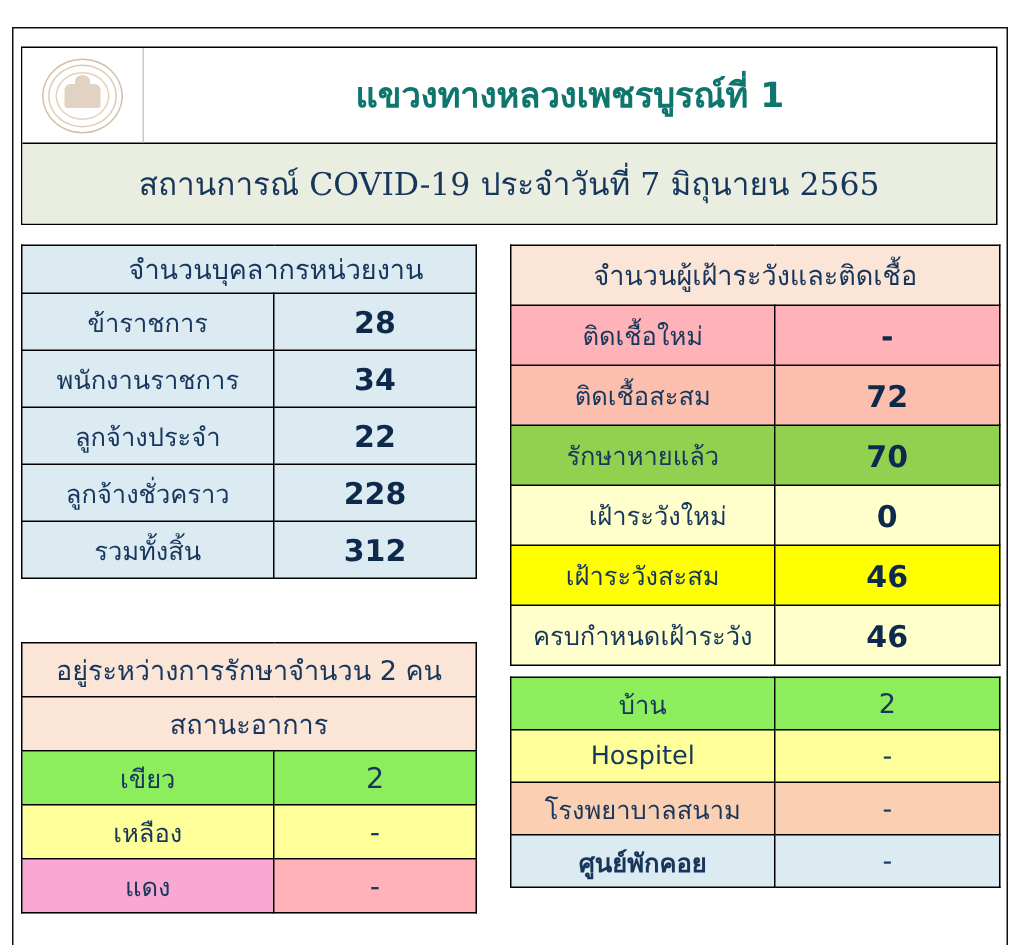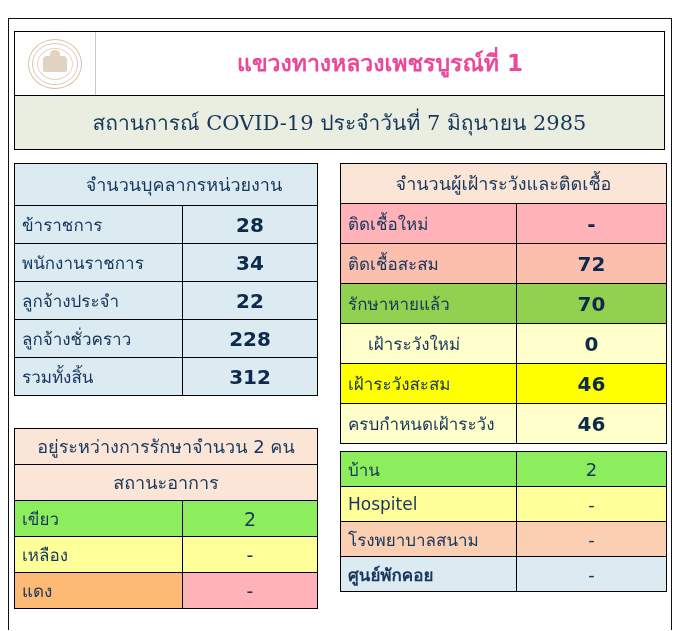--- a/index.html
+++ b/index.html
@@ -86,21 +86,21 @@
   }
   #title-text {
     flex: 1 1 auto;
     display: flex;
     align-items: center;
     justify-content: center;
     font-family: "DejaVu Sans", "Liberation Sans", sans-serif;
     font-weight: bold;
     font-size: 23px;
     letter-spacing: 0px;
-    color: #ec4899;
+    color: #0f766e;
     padding-bottom: 2px;
   }
   #subtitle-row {
     height: 53px;
     background: #eaeee0;
     display: flex;
     align-items: center;
     justify-content: center;
     font-family: "DejaVu Serif", "Liberation Serif", serif;
     font-size: 21px;
@@ -122,42 +122,42 @@
     height: 38px;
     vertical-align: middle;
     box-sizing: border-box;
     color: #16365c;
     white-space: nowrap;
   }
   .dtable td.hdr {
     text-align: center;
     font-size: 18px;
   }
-  .dtable td.lbl { text-align: left; }
+  .dtable td.lbl { text-align: center; }
   .dtable td.val {
     text-align: center;
     font-weight: bold;
     font-size: 20px;
     color: #0d2a4d;
   }
   .dtable td.val-plain {
     text-align: center;
     font-weight: normal;
     font-size: 19px;
     color: #16365c;
   }
 
   
   #staff-table {
     left: 14px;
     top: 163px;
     width: 303px;
   }
   #staff-table td { background: #dceaf2; }
-  #staff-table td.hdr { height: 42px; padding-left: 43px; }
+  #staff-table td.hdr { height: 32px; padding-left: 43px; }
 
   
   #cases-table {
     left: 340px;
     top: 163px;
     width: 326px;
   }
   #cases-table td { height: 40px; }
 
   
@@ -189,21 +189,21 @@
     <div id="logo-cell">
       <div class="seal">
         <div class="ring r1"></div>
         <div class="ring r2"></div>
         <div class="ring r3"></div>
         <div class="fig"></div>
       </div>
     </div>
     <div id="title-text">แขวงทางหลวงเพชรบูรณ์ที่ 1</div>
   </div>
-  <div id="subtitle-row">สถานการณ์ COVID-19  ประจำวันที่ 7 มิถุนายน  2985</div>
+  <div id="subtitle-row">สถานการณ์ COVID-19  ประจำวันที่ 7 มิถุนายน  2565</div>
 </div>
 
 <table class="dtable" id="staff-table">
   <colgroup>
       <col style="width:168px">
       <col style="width:135px">
     </colgroup>
   <tbody>
     <tr>
       <td class="hdr" colspan="2">จำนวนบุคลากรหน่วยงาน</td>
@@ -281,21 +281,21 @@
     </tr>
     <tr>
       <td class="lbl" style="background:#8cee5c;">เขียว</td>
       <td class="val-plain" style="background:#8cee5c;">2</td>
     </tr>
     <tr>
       <td class="lbl" style="background:#ffff99;">เหลือง</td>
       <td class="val-plain" style="background:#ffff99;">-</td>
     </tr>
     <tr>
-      <td class="lbl" style="background:#fdba74;">แดง</td>
+      <td class="lbl" style="background:#f9a8d4;">แดง</td>
       <td class="val-plain" style="background:#ffb3b8;">-</td>
     </tr>
   </tbody>
 </table>
 
 <table class="dtable" id="places-table">
   <colgroup>
       <col style="width:176px">
       <col style="width:150px">
     </colgroup>

